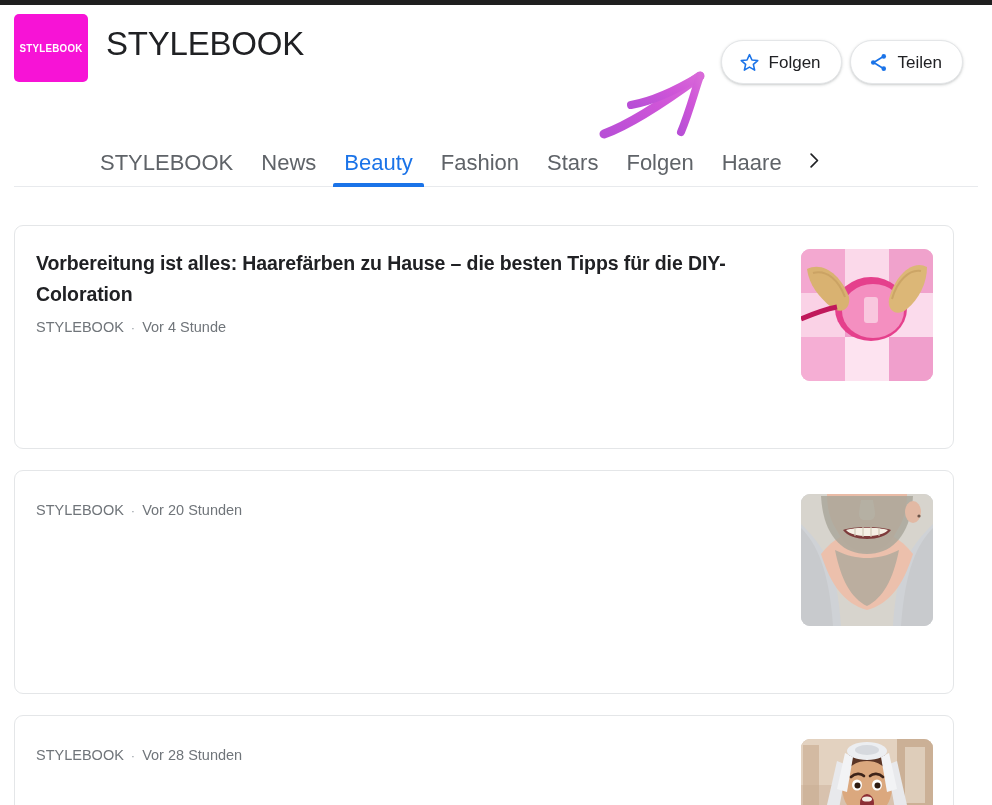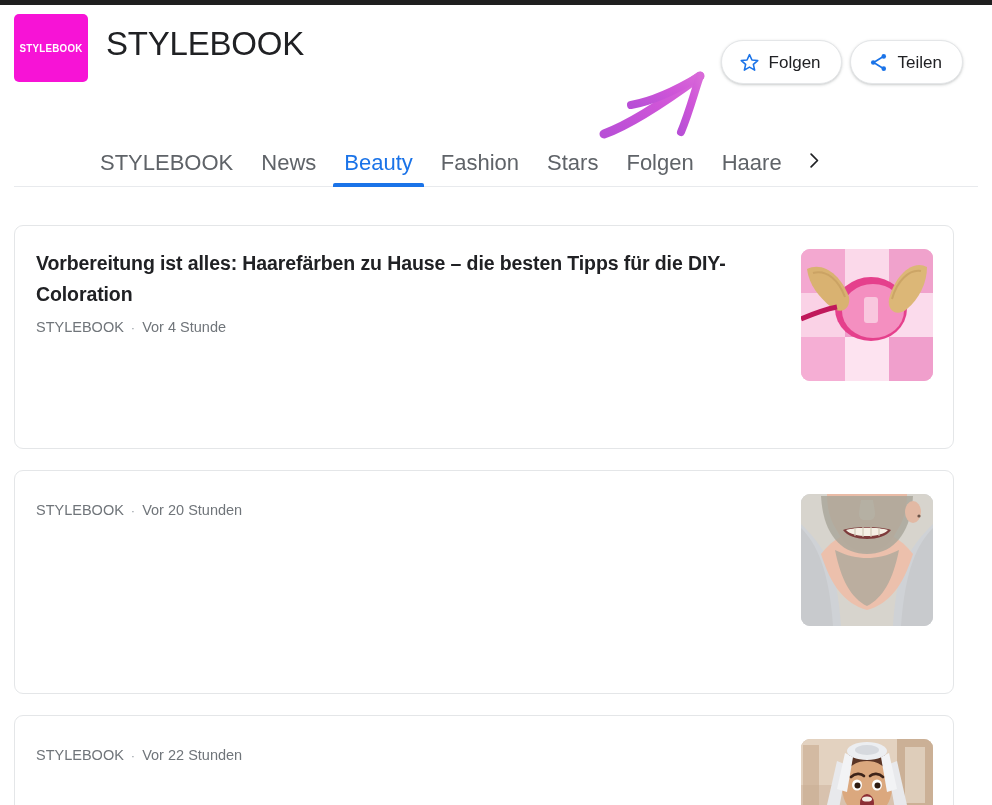--- a/index.html
+++ b/index.html
@@ -362,21 +362,21 @@
         <path d="M132 34 C 116 50, 104 76, 100 132 H132 Z" fill="#c8cacd"></path>
       </svg>
     </div>
   </div>
 
   <div class="card">
     <div class="card-body">
       <div class="card-meta">
         <span>STYLEBOOK</span>
         <span class="meta-dot">·</span>
-        <span>Vor 22 Stunden</span>
+        <span>Vor 28 Stunden</span>
       </div>
     </div>
     <div class="card-thumb">
       <svg viewBox="0 0 132 132" preserveAspectRatio="none">
         <rect width="132" height="132" fill="#d8c2ae"></rect>
         <rect x="0" y="0" width="132" height="46" fill="#e3d2c0"></rect>
         <rect x="96" y="0" width="36" height="96" fill="#cbb096"></rect>
         <rect x="104" y="8" width="20" height="56" fill="#e6dac9" opacity="0.7"></rect>
         <rect x="0" y="96" width="132" height="36" fill="#9e6b55"></rect>
         <rect x="2" y="6" width="16" height="60" fill="#c8aa8e" opacity="0.6"></rect>

